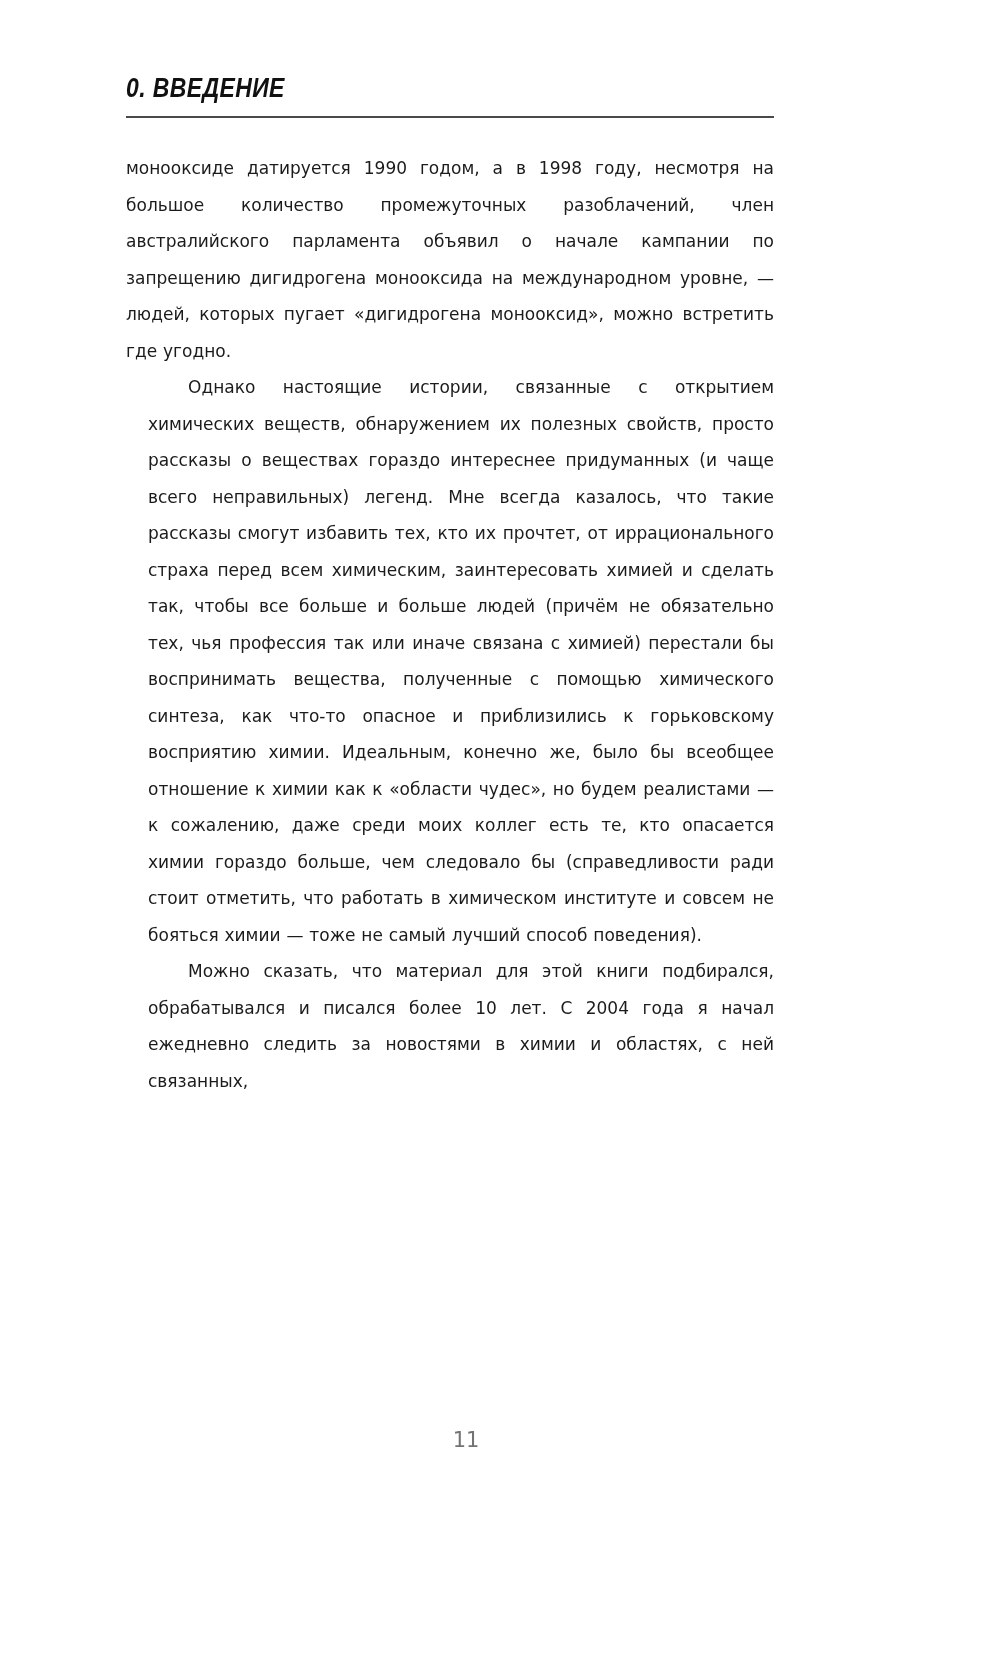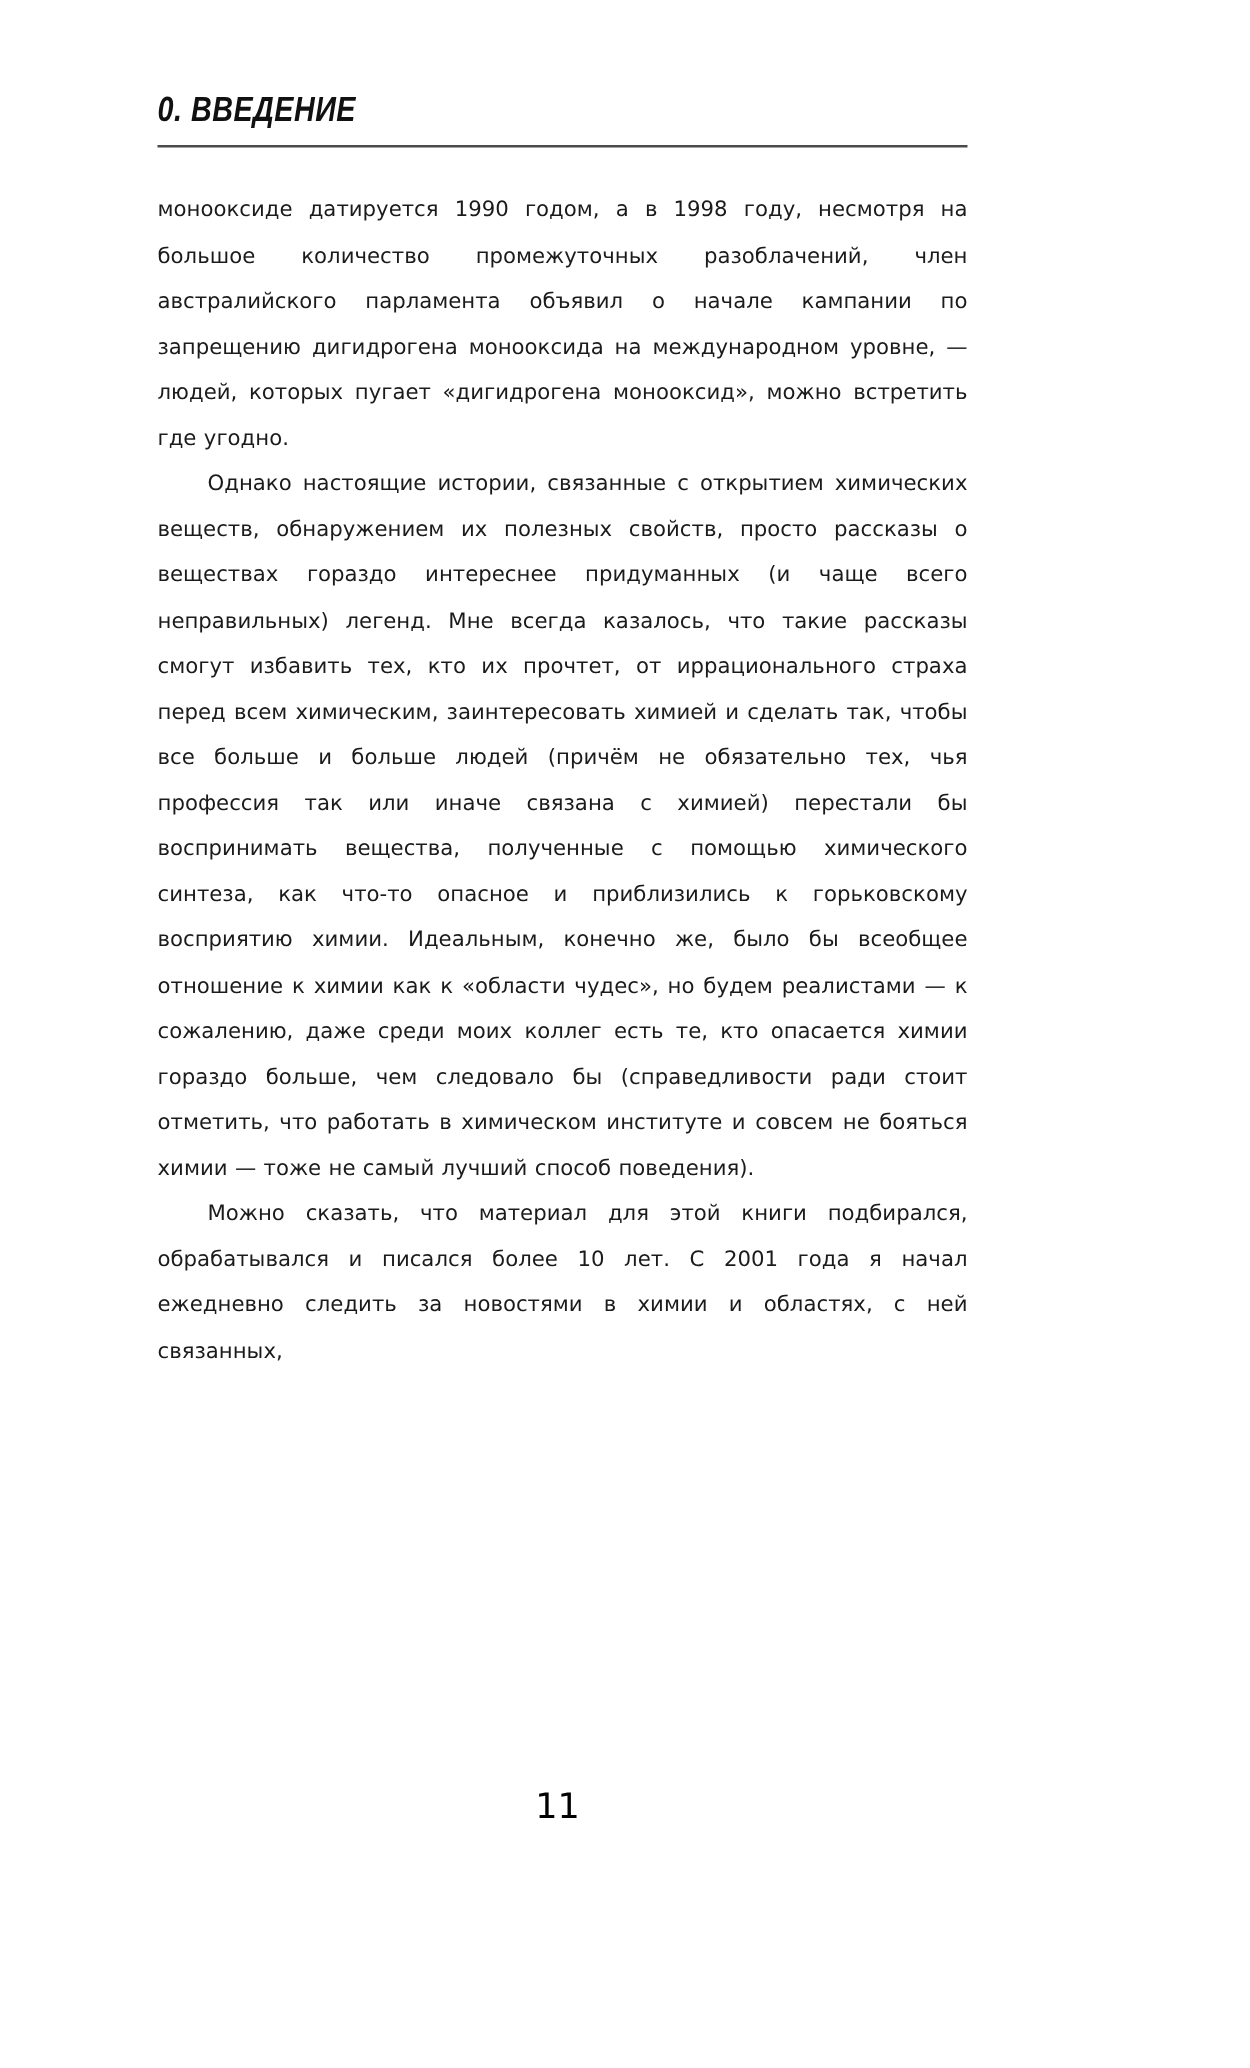--- a/index.html
+++ b/index.html
@@ -47,40 +47,41 @@
     text-align: justify;
     hyphens: auto;
     -webkit-hyphens: auto;
   }
   .body-text p {
     margin: 0;
     word-spacing: 0.5px;
   }
   .body-text p.indent {
     text-indent: 40px;
+    margin-left: 22px;
   }
   .page-number {
     position: absolute;
-    left: 122px;
+    left: 142px;
     top: 1428px;
     width: 648px;
     text-align: center;
-    font-size: 28px;
-    color: #000000;
+    font-size: 21px;
+    color: #737373;
   }
 </style>
 </head>
 <body>
 
 <div class="page-content">
   <div class="chapter-header">
     <div class="chapter-title">0. ВВЕДЕНИЕ</div>
     <hr class="header-rule">
   </div>
 
   <div class="body-text">
     <p>монооксиде датируется 1990 годом, а в 1998 году, несмотря на большое количество промежуточных разоблачений, член австралийского парламента объявил о начале кампании по запрещению дигидрогена монооксида на международном уровне, — людей, которых пугает «дигидрогена монооксид», можно встретить где угодно.</p>
     <p class="indent">Однако настоящие истории, связанные с открытием химических веществ, обнаружением их полезных свойств, просто рассказы о веществах гораздо интереснее придуманных (и чаще всего неправильных) легенд. Мне всегда казалось, что такие рассказы смогут избавить тех, кто их прочтет, от иррационального страха перед всем химическим, заинтересовать химией и сделать так, чтобы все больше и больше людей (причём не обязательно тех, чья профессия так или иначе связана с химией) перестали бы воспринимать вещества, полученные с помощью химического синтеза, как что-то опасное и приблизились к горьковскому восприятию химии. Идеальным, конечно же, было бы всеобщее отношение к химии как к «области чудес», но будем реалистами — к сожалению, даже среди моих коллег есть те, кто опасается химии гораздо больше, чем следовало бы (справедливости ради стоит отметить, что работать в химическом институте и совсем не бояться химии — тоже не самый лучший способ поведения).</p>
-    <p class="indent">Можно сказать, что материал для этой книги подбирался, обрабатывался и писался более 10 лет. С 2001 года я начал ежедневно следить за новостями в химии и областях, с ней связанных,</p>
+    <p class="indent">Можно сказать, что материал для этой книги подбирался, обрабатывался и писался более 10 лет. С 2004 года я начал ежедневно следить за новостями в химии и областях, с ней связанных,</p>
   </div>
 </div>
 
 <div class="page-number">11</div>
 
 </body></html>

